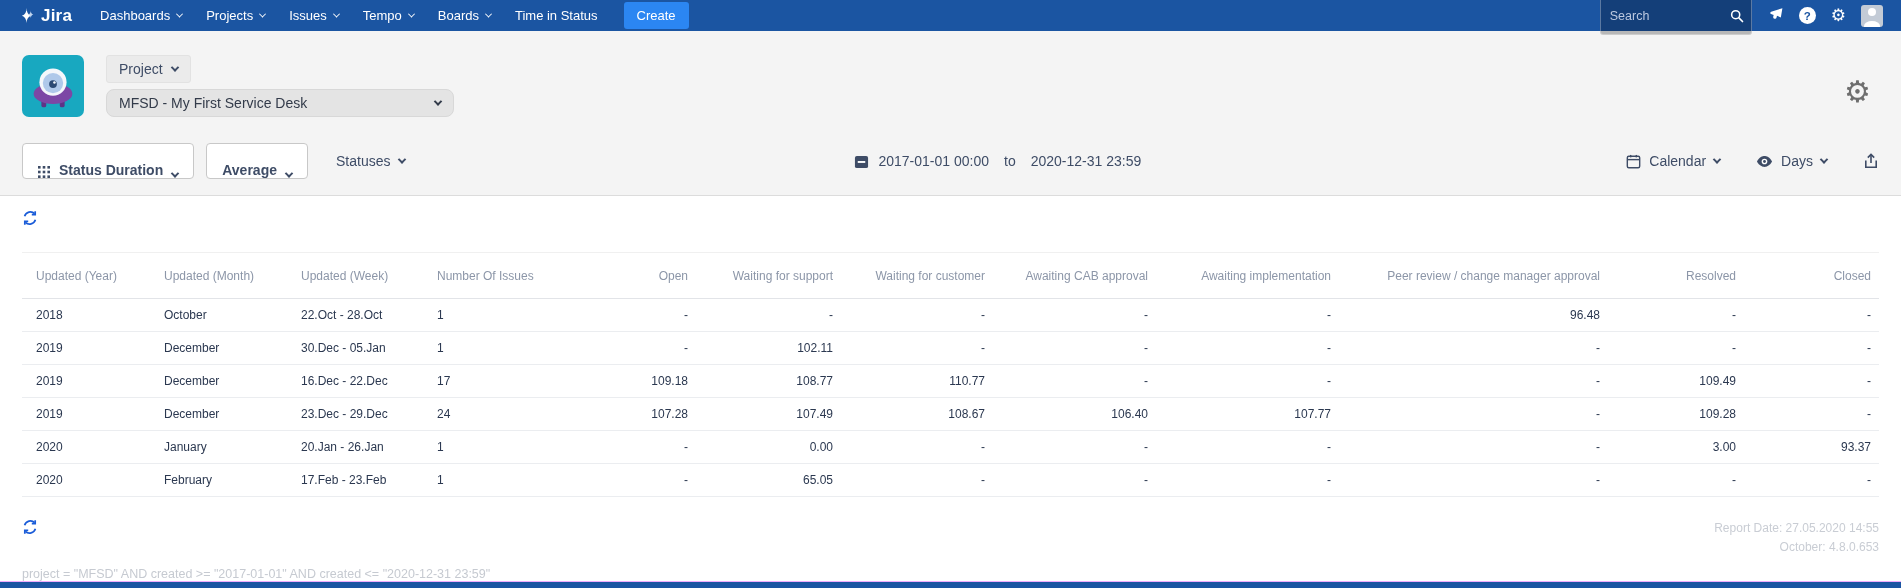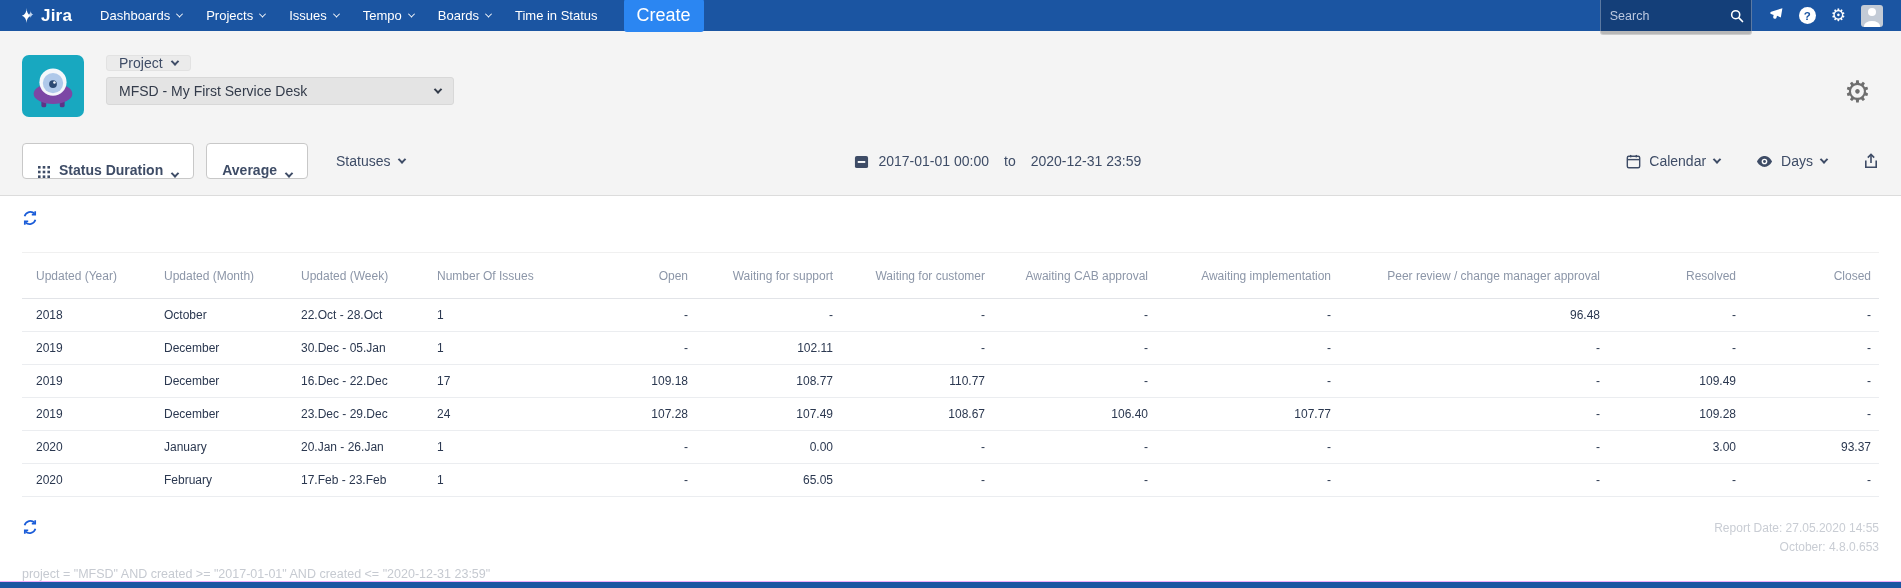--- a/index.html
+++ b/index.html
@@ -12,21 +12,21 @@
   .navbar{
     height:31px;background:var(--nav-blue,#1B55A2);display:flex;align-items:center;
     padding:0 12px;color:#fff;
   }
   .brand{display:inline-flex;align-items:center;gap:6px;margin:0 16px 0 6px;cursor:pointer;}
   .brand-name{font-size:17px;font-weight:bold;letter-spacing:.2px;}
   .main-nav{display:flex;align-items:center;}
   .nav-item{color:#fff;text-decoration:none;font-size:13px;margin:0 12px;display:inline-flex;align-items:center;gap:7px;white-space:nowrap;}
   .create-btn{
     background:var(--create-blue,#2B86F2);color:#fff;border:none;border-radius:3px;
-    font-size:18px;padding:6px 13px;margin-left:14px;cursor:pointer;font-family:inherit;
+    font-size:13px;padding:6px 13px;margin-left:14px;cursor:pointer;font-family:inherit;
   }
   .nav-right{margin-left:auto;display:flex;align-items:center;gap:15px;padding-right:6px;}
   .search-box{
     display:flex;align-items:center;justify-content:space-between;
     background:rgba(0,0,0,.25);border:1px solid rgba(255,255,255,.3);border-radius:3px;
     height:38px;width:152px;padding:0 7px;
   }
   .search-box input{background:transparent;border:none;outline:none;color:#fff;font-size:12.5px;width:118px;font-family:inherit;}
   .search-box input::placeholder{color:#BCC9E0;}
   .help-icon{
@@ -40,25 +40,25 @@
   
   .chev{display:inline-block;width:6px;height:6px;border-right:2px solid currentColor;border-bottom:2px solid currentColor;transform:rotate(45deg) translate(-1px,-1px);}
   .chev-sm{width:5px;height:5px;border-width:1.6px;}
   
   .project-header{
     background:var(--header-gray,#F4F4F4);padding:24px 30px 0 22px;display:flex;align-items:flex-start;
   }
   .proj-avatar{width:62px;height:62px;border-radius:7px;overflow:hidden;flex:none;}
   .proj-controls{margin-left:22px;display:flex;flex-direction:column;gap:6px;}
   .chip{
-    align-self:flex-start;height:16px;background:#EBEBEB;border:1px solid #E2E2E2;border-radius:3px;
+    align-self:flex-start;height:28px;background:#EBEBEB;border:1px solid #E2E2E2;border-radius:3px;
     padding:0 12px;font-size:14px;color:#3E4C66;display:inline-flex;align-items:center;gap:9px;cursor:pointer;font-family:inherit;
   }
   .proj-select{
-    width:348px;height:28px;background:#E4E4E4;border:1px solid #D8D8D8;border-radius:3px;
+    width:348px;height:28px;background:#E4E4E4;border:1px solid #D8D8D8;border-radius:8px;
     display:flex;align-items:center;justify-content:space-between;padding:0 12px;
     font-size:14px;color:#333B4A;cursor:pointer;
   }
   .settings-gear{margin-left:auto;margin-top:22px;color:#6E6E6E;font-size:30px;line-height:1;cursor:pointer;font-family:"DejaVu Sans",sans-serif;}
   
   .toolbar{
     background:var(--header-gray,#F4F4F4);display:flex;align-items:center;
     padding:26px 22px 16px 22px;border-bottom:1px solid #DCDCDC;
   }
   .tb-left{display:flex;align-items:center;flex:none;}

